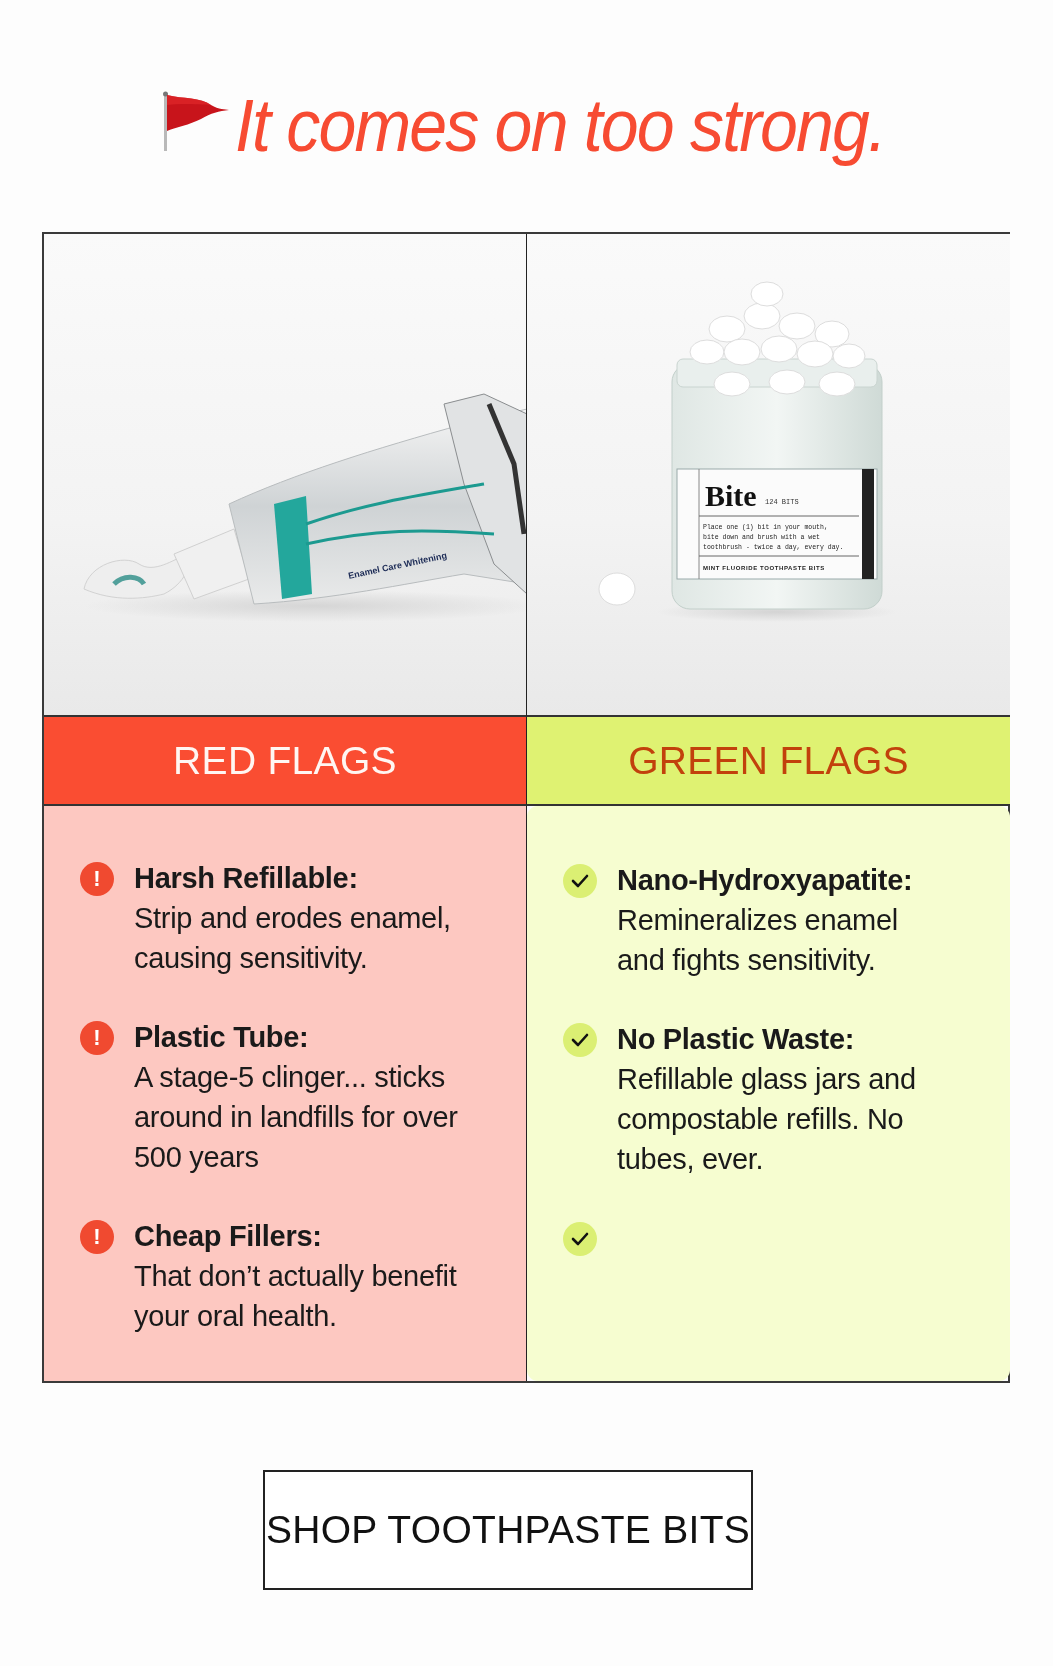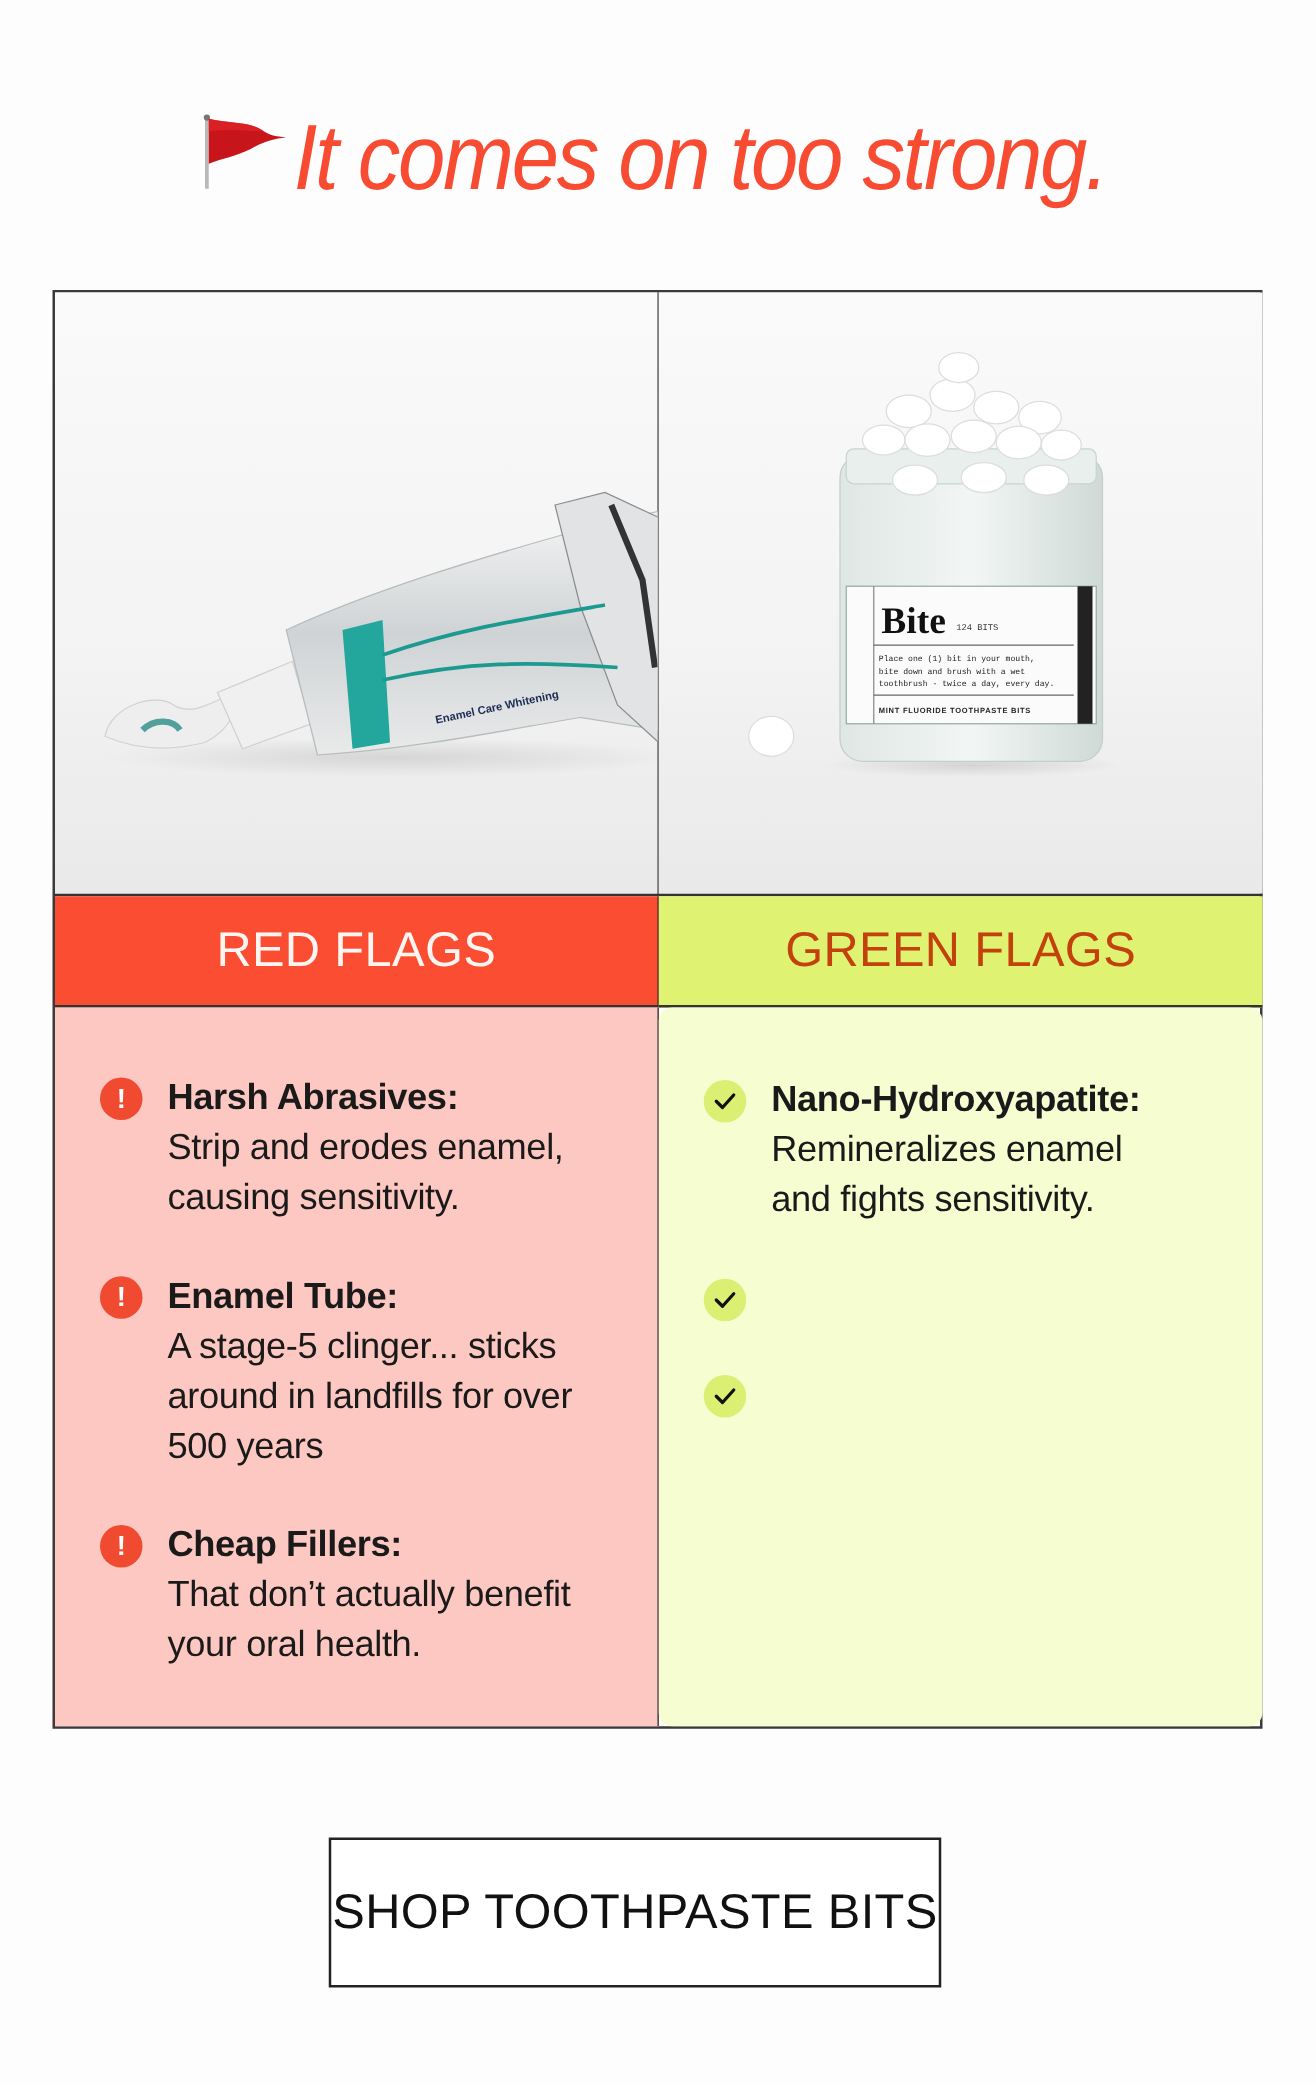--- a/index.html
+++ b/index.html
@@ -152,28 +152,28 @@
   </div>
   <div class="cell head-cell head-green">
     <span>GREEN FLAGS</span>
   </div>
 
   <div class="cell left body-red">
     <div class="items">
       <div class="item">
         <span class="item-icon icon-alert">!</span>
         <span class="item-text">
-          <span class="item-title">Harsh Abrasives:</span>
+          <span class="item-title">Harsh Refillable:</span>
           <span class="item-desc" style="width:330px">Strip and erodes enamel, causing sensitivity.</span>
         </span>
       </div>
       <div class="item">
         <span class="item-icon icon-alert">!</span>
         <span class="item-text">
-          <span class="item-title">Enamel Tube:</span>
+          <span class="item-title">Plastic Tube:</span>
           <span class="item-desc" style="width:350px">A stage-5 clinger... sticks around in landfills for over 500 years</span>
         </span>
       </div>
       <div class="item">
         <span class="item-icon icon-alert">!</span>
         <span class="item-text">
           <span class="item-title">Cheap Fillers:</span>
           <span class="item-desc" style="width:330px">That don’t actually benefit your oral health.</span>
         </span>
       </div>
@@ -192,20 +192,24 @@
           <span class="item-title">Nano-Hydroxyapatite:</span>
           <span class="item-desc" style="width:310px">Remineralizes enamel and fights sensitivity.</span>
         </span>
       </div>
       <div class="item">
         <span class="item-icon icon-check">
           <svg width="18" height="14" viewBox="0 0 18 14">
               <path d="M2 7 L7 12 L16 2" stroke="#111" stroke-width="2.6" fill="none" stroke-linecap="round" stroke-linejoin="round"></path>
             </svg>
         </span>
+        <span class="item-text">
+          <span class="item-title">No Plastic Waste:</span>
+          <span class="item-desc" style="width:330px">Refillable glass jars and compostable refills. No tubes, ever.</span>
+        </span>
       </div>
       <div class="item">
         <span class="item-icon icon-check">
           <svg width="18" height="14" viewBox="0 0 18 14">
               <path d="M2 7 L7 12 L16 2" stroke="#111" stroke-width="2.6" fill="none" stroke-linecap="round" stroke-linejoin="round"></path>
             </svg>
         </span>
       </div>
     </div>
   </div>

